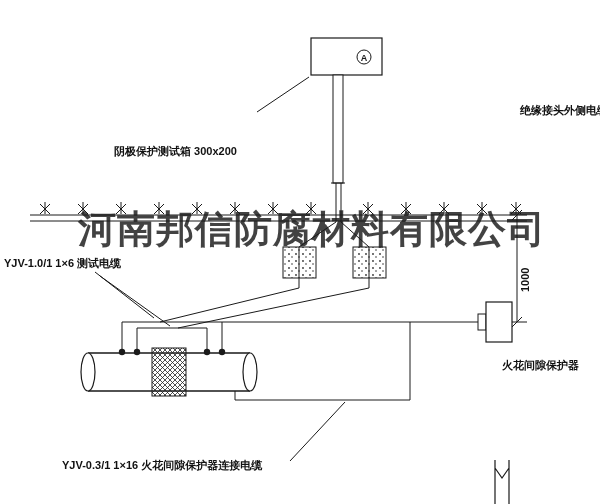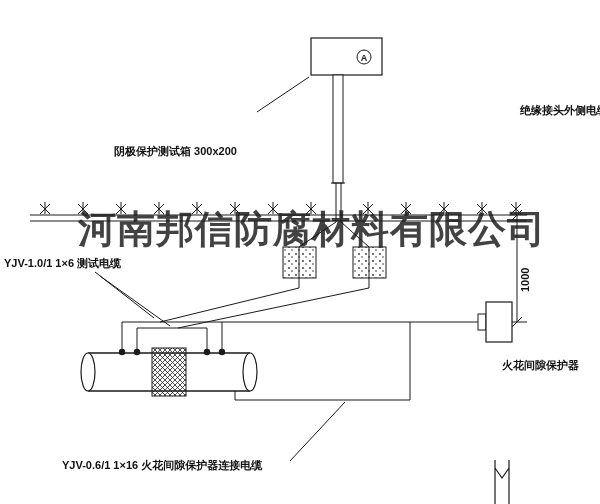--- a/index.html
+++ b/index.html
@@ -98,15 +98,15 @@
   </svg>
 
   <div class="lbl" style="left:114px;top:104px;margin-top:40px;">阴极保护测试箱 300x200</div>
 
   <div class="lbl" style="left:520px;top:103px;">绝缘接头外侧电缆</div>
 
   <div class="lbl" style="left:4px;top:256px;">YJV-1.0/1  1×6  测试电缆</div>
 
   <div class="lbl" style="left:502px;top:358px;text-align:center;">火花间隙保护器</div>
 
-  <div class="lbl" style="left:62px;top:458px;">YJV-0.6/1  1×16  火花间隙保护器连接电缆</div>
+  <div class="lbl" style="left:62px;top:458px;">YJV-0.3/1  1×16  火花间隙保护器连接电缆</div>
 
 </div>
 
 </body></html>

